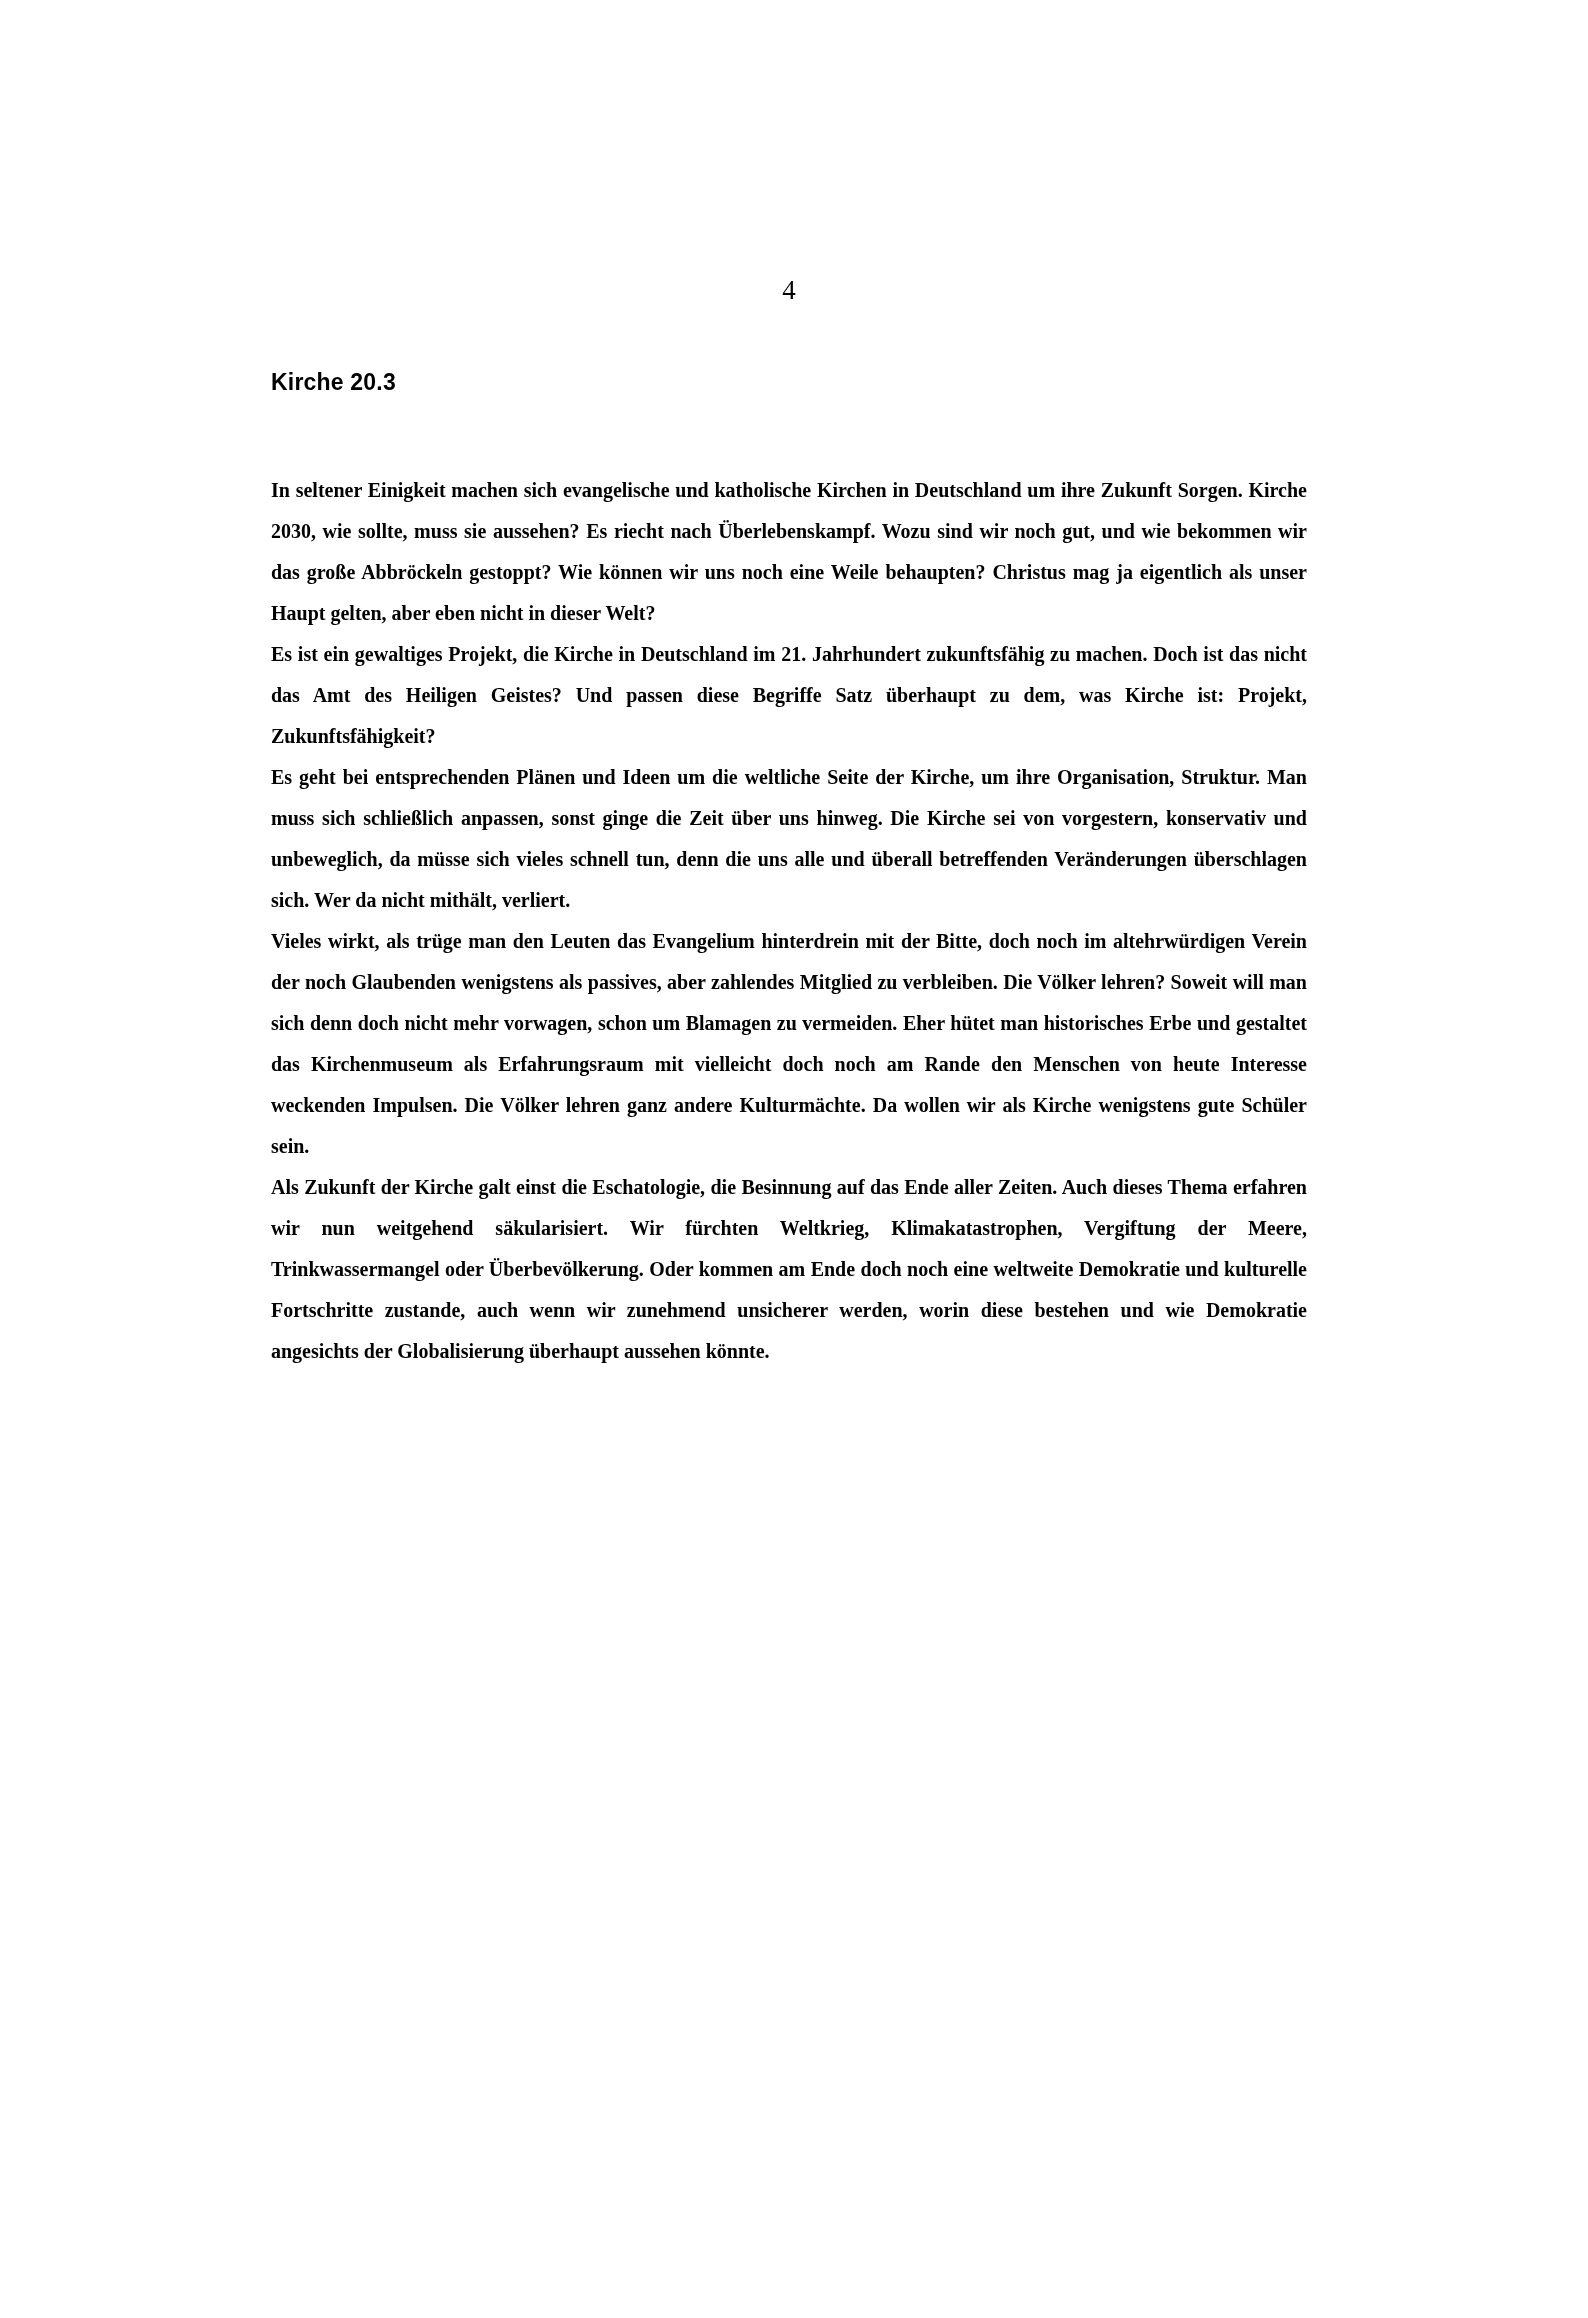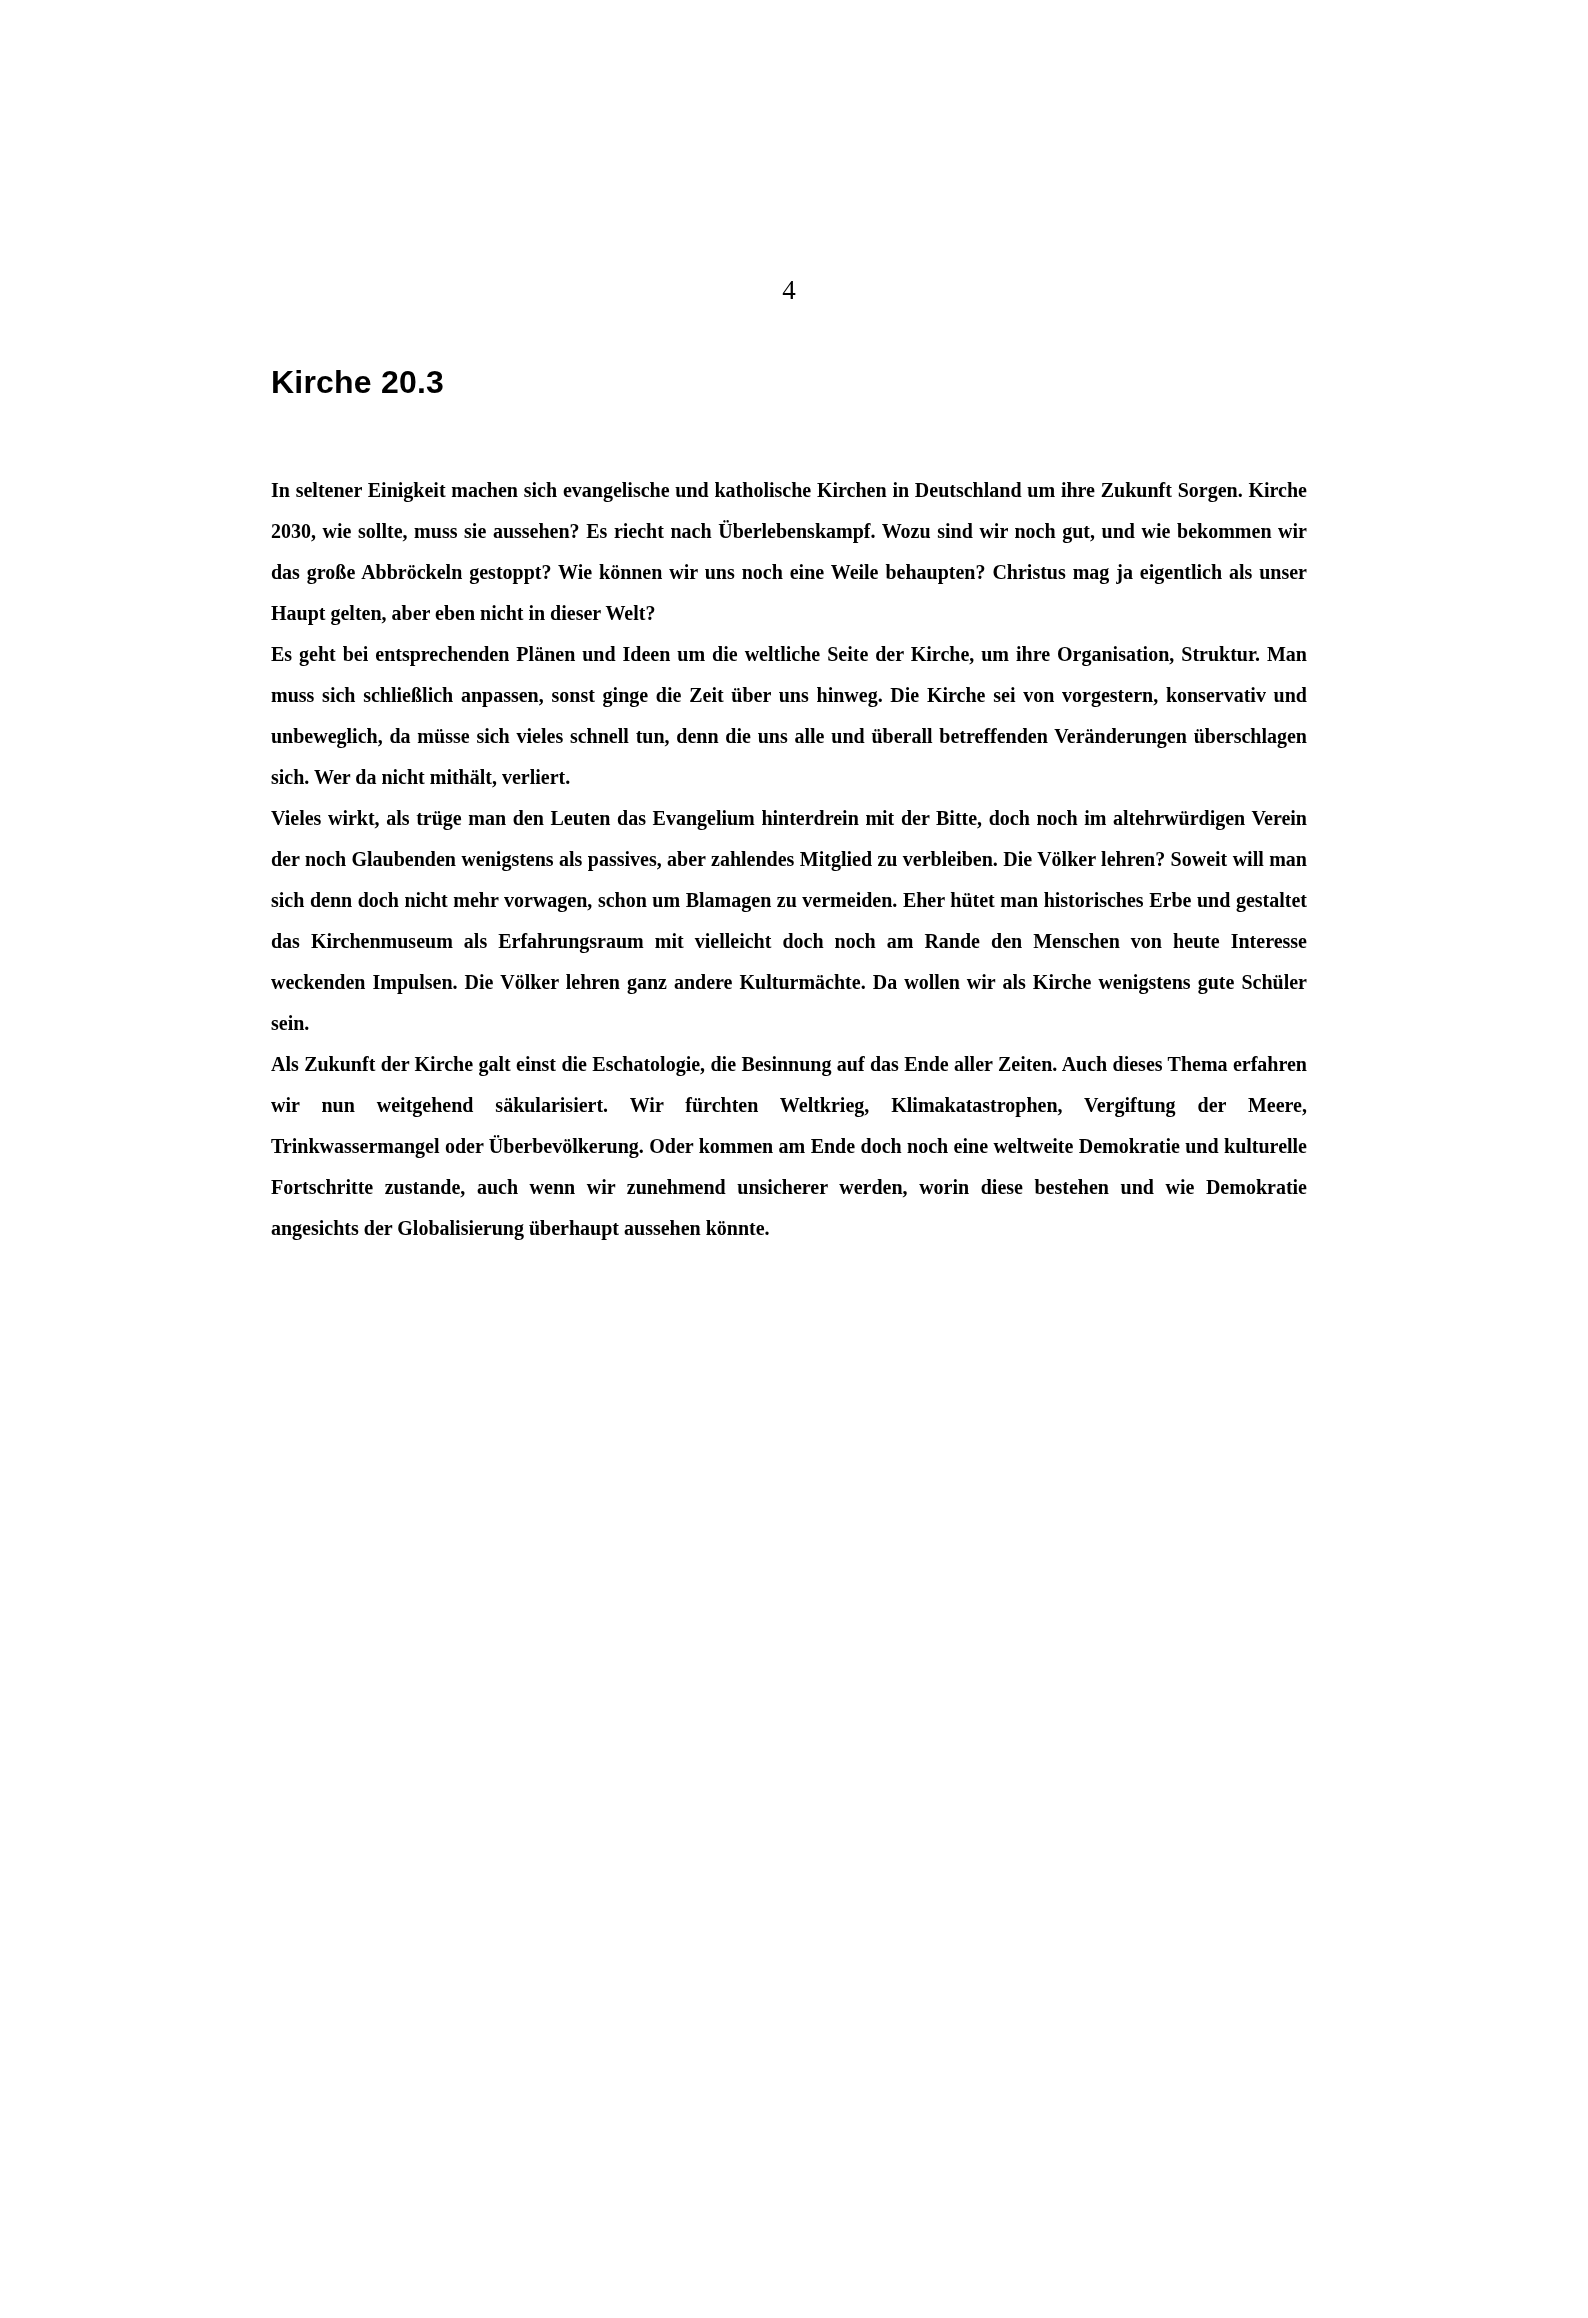--- a/index.html
+++ b/index.html
@@ -30,21 +30,21 @@
   .page-number {
     text-align: center;
     font-size: 27px;
     line-height: 32px;
     margin: 0 0 59px 0;
     font-family: "Liberation Serif", serif;
   }
   .heading {
     font-family: "Liberation Sans", sans-serif;
     font-weight: bold;
-    font-size: 32px;
+    font-size: 23px;
     line-height: 35px;
     margin: 0 0 70px 0;
     letter-spacing: 0.2px;
   }
   p.body-par {
     margin: 0;
     padding: 0;
     font-size: 20px;
     line-height: 41px;
     text-align: justify;
@@ -56,18 +56,19 @@
 </head>
 <body>
 
 <div class="page">
   <div class="content">
     <div class="page-number">4</div>
 
     <h1 class="heading">Kirche 20.3</h1>
 
     <p class="body-par">In seltener Einigkeit machen sich evangelische und katholische Kirchen in Deutschland um ihre Zukunft Sorgen. Kirche 2030, wie sollte, muss sie aussehen? Es riecht nach Überlebenskampf. Wozu sind wir noch gut, und wie bekommen wir das große Abbröckeln gestoppt? Wie können wir uns noch eine Weile behaupten? Christus mag ja eigentlich als unser Haupt gelten, aber eben nicht in dieser Welt?</p>
+    <p class="body-par">Es ist ein gewaltiges Projekt, die Kirche in Deutschland im 21. Jahrhundert zukunftsfähig zu machen. Doch ist das nicht das Amt des Heiligen Geistes? Und passen diese Begriffe Satz überhaupt zu dem, was Kirche ist: Projekt, Zukunftsfähigkeit?</p>
     <p class="body-par">Es geht bei entsprechenden Plänen und Ideen um die weltliche Seite der Kirche, um ihre Organisation, Struktur. Man muss sich schließlich anpassen, sonst ginge die Zeit über uns hinweg. Die Kirche sei von vorgestern, konservativ und unbeweglich, da müsse sich vieles schnell tun, denn die uns alle und überall betreffenden Veränderungen überschlagen sich. Wer da nicht mithält, verliert.</p>
     <p class="body-par">Vieles wirkt, als trüge man den Leuten das Evangelium hinterdrein mit der Bitte, doch noch im altehrwürdigen Verein der noch Glaubenden wenigstens als passives, aber zahlendes Mitglied zu verbleiben. Die Völker lehren? Soweit will man sich denn doch nicht mehr vorwagen, schon um Blamagen zu vermeiden. Eher hütet man historisches Erbe und gestaltet das Kirchenmuseum als Erfahrungsraum mit vielleicht doch noch am Rande den Menschen von heute Interesse weckenden Impulsen. Die Völker lehren ganz andere Kulturmächte. Da wollen wir als Kirche wenigstens gute Schüler sein.</p>
     <p class="body-par">Als Zukunft der Kirche galt einst die Eschatologie, die Besinnung auf das Ende aller Zeiten. Auch dieses Thema erfahren wir nun weitgehend säkularisiert. Wir fürchten Weltkrieg, Klimakatastrophen, Vergiftung der Meere, Trinkwassermangel oder Überbevölkerung. Oder kommen am Ende doch noch eine weltweite Demokratie und kulturelle Fortschritte zustande, auch wenn wir zunehmend unsicherer werden, worin diese bestehen und wie Demokratie angesichts der Globalisierung überhaupt aussehen könnte.</p>
   </div>
 </div>
 
 
 </body></html>

